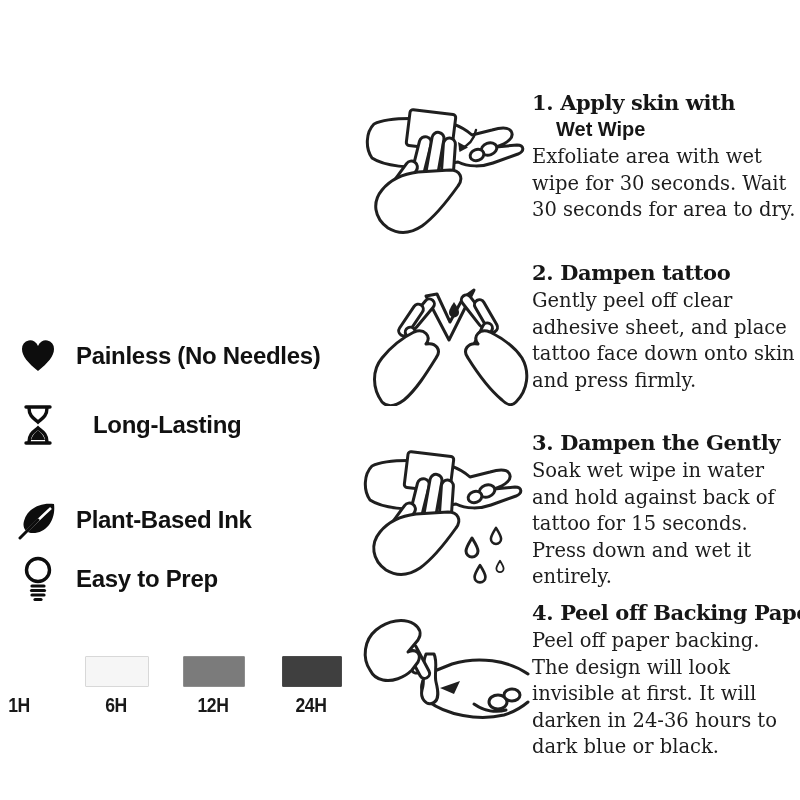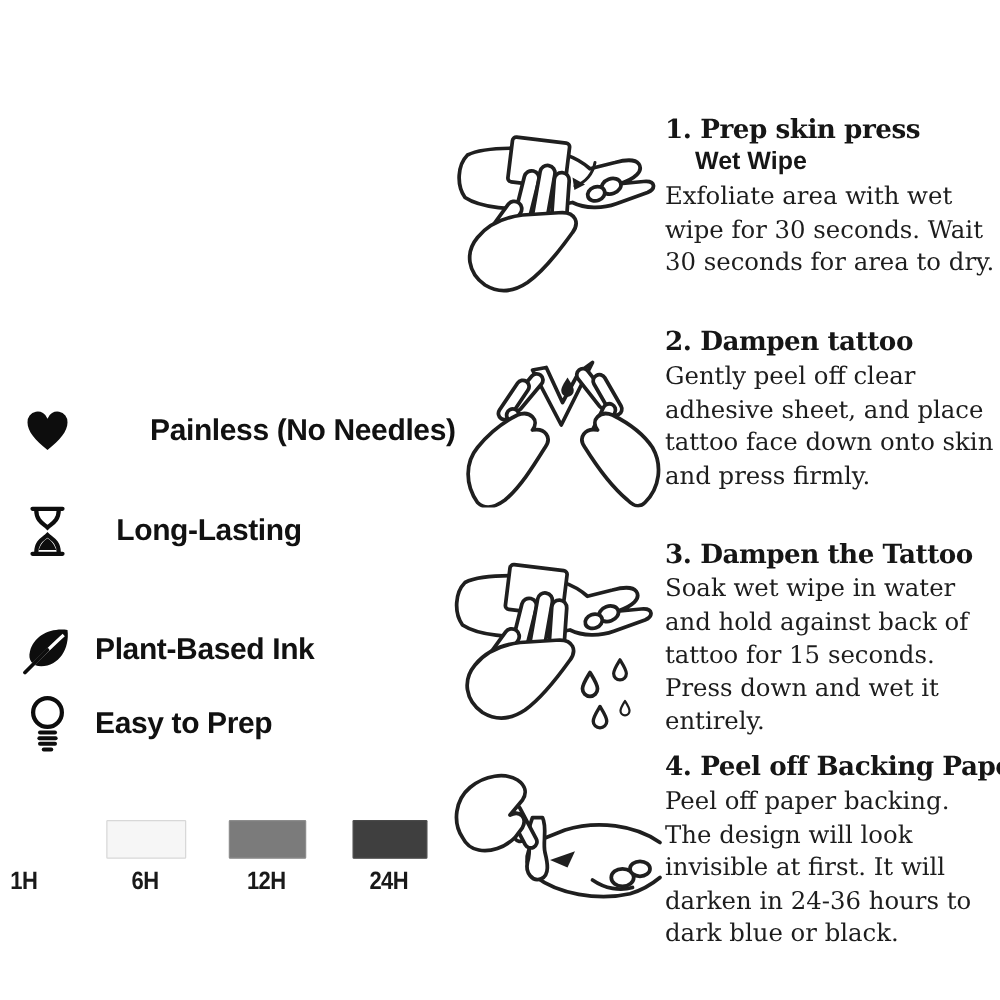--- a/index.html
+++ b/index.html
@@ -34,21 +34,21 @@
   .ink{stroke:#1f1f1f;stroke-width:3;fill:#ffffff;stroke-linecap:round;stroke-linejoin:round;}
   .ink-thin{stroke:#1f1f1f;stroke-width:2.4;fill:none;stroke-linecap:round;}
   .ink-fill{fill:#1f1f1f;stroke:none;}
 </style>
 </head>
 <body>
 
 <div class="page">
 
 
-  <div class="abs feature-row" style="top:322px;gap:44px;">
+  <div class="abs feature-row" style="top:333px;">
     <span class="feature-icon">
       <svg width="36" height="34" viewBox="0 0 36 34">
           <path fill="#0d0d0d" d="M18,32 C8,24 2,17 2,10 A8.2,8.2 0 0 1 18,7 A8.2,8.2 0 0 1 34,10 C34,17 28,24 18,32 Z"></path>
         </svg>
     </span>
     <span class="feature-label">Painless (No Needles)</span>
   </div>
 
   <div class="abs feature-row" style="top:402px;gap:17px;">
     <span class="feature-icon">
@@ -114,21 +114,21 @@
         <rect x="80" y="52" width="12" height="52" rx="6" transform="rotate(4 86 78)"></rect>
         <rect x="34" y="72" width="12" height="44" rx="6" transform="rotate(36 40 94)"></rect>
         <path d="M26,142 C12,132 10,116 20,104 C28,94 40,88 56,86 L88,84 C98,84 102,92 96,100 C86,114 74,130 60,140 C48,148 36,148 26,142 Z"></path>
       </g>
       <path class="ink-thin" d="M114,44 C112,54 106,60 98,63"></path>
       <path class="ink-fill" d="M96,56 l1.5,10 8.5,-4.5 Z"></path>
     </svg>
   </div>
   <div class="abs step-text" style="left:532px;top:90px;">
     <div class="step-title">
-      <span class="num">1.</span><span>Prep skin press</span>
+      <span class="num">1.</span><span>Apply skin with</span>
     </div>
     <div class="step-subtitle">Wet Wipe</div>
     <div class="step-body">Exfoliate area with wet wipe for 30 seconds. Wait 30 seconds for area to dry.</div>
   </div>
 
   <div class="abs illus" style="left:366px;top:264px;">
     <svg width="166" height="142" viewBox="0 0 166 142">
       <g class="ink">
 
         <path d="M60,32 L83,76 L108,26 L97,34 L84,58 L71,30 Z"></path>
@@ -174,21 +174,21 @@
           <use href="#dropShape" transform="translate(112,122)"></use>
           <use href="#dropShape" transform="translate(136,110) scale(0.85)"></use>
           <use href="#dropShape" transform="translate(120,148) scale(0.9)"></use>
           <use href="#dropShape" transform="translate(140,140) scale(0.6)"></use>
         </g>
       </g>
     </svg>
   </div>
   <div class="abs step-text" style="left:532px;top:430px;">
     <div class="step-title">
-      <span class="num">3.</span><span>Dampen the Tattoo</span>
+      <span class="num">3.</span><span>Dampen the Gently</span>
     </div>
     <div class="step-body">Soak wet wipe in water and hold against back of tattoo for 15 seconds. Press down and wet it entirely.</div>
   </div>
 
   <div class="abs illus" style="left:356px;top:616px;">
     <svg width="176" height="140" viewBox="0 0 176 140">
       <g class="ink">
 
         <path d="M172,58 C152,44 122,40 96,48 L76,56 C64,61 62,76 72,85 C90,99 122,105 148,99 C158,96 166,91 172,86"></path>
         <ellipse cx="142" cy="86" rx="9" ry="7"></ellipse>

